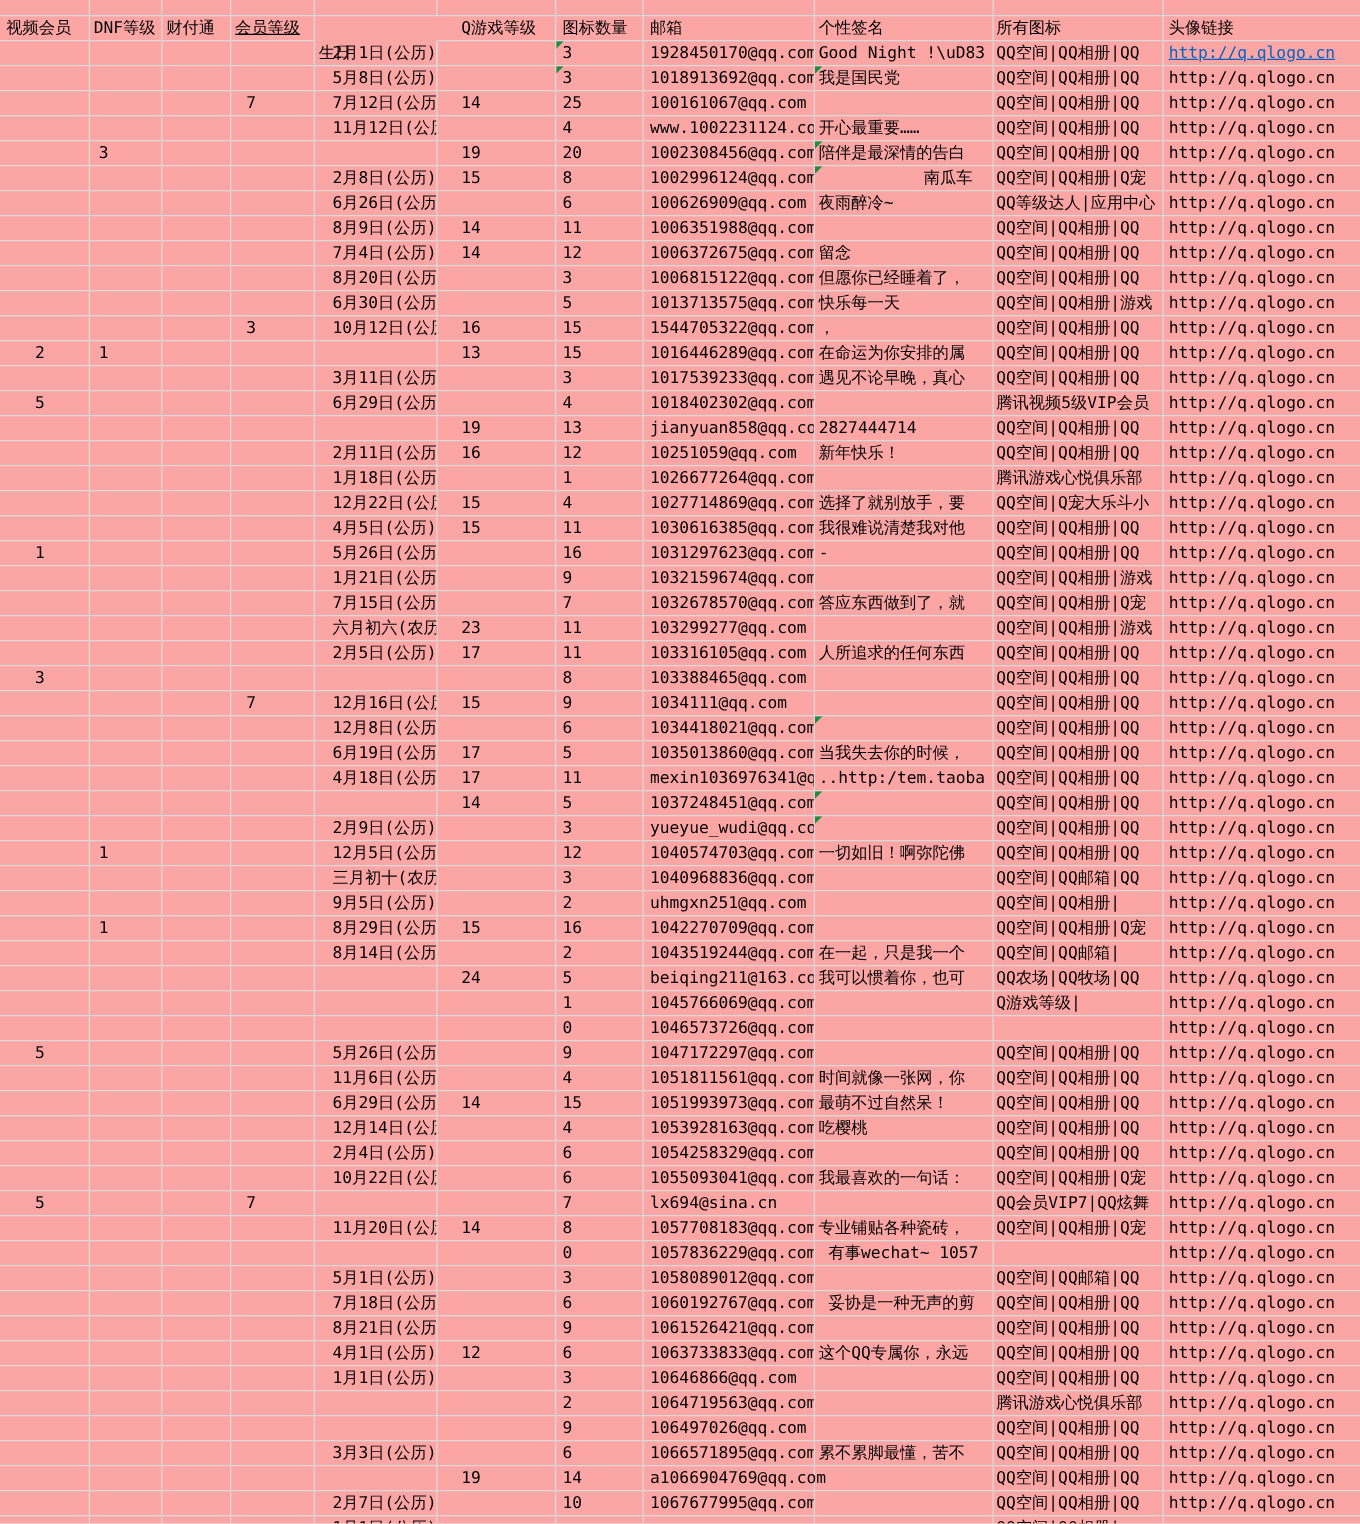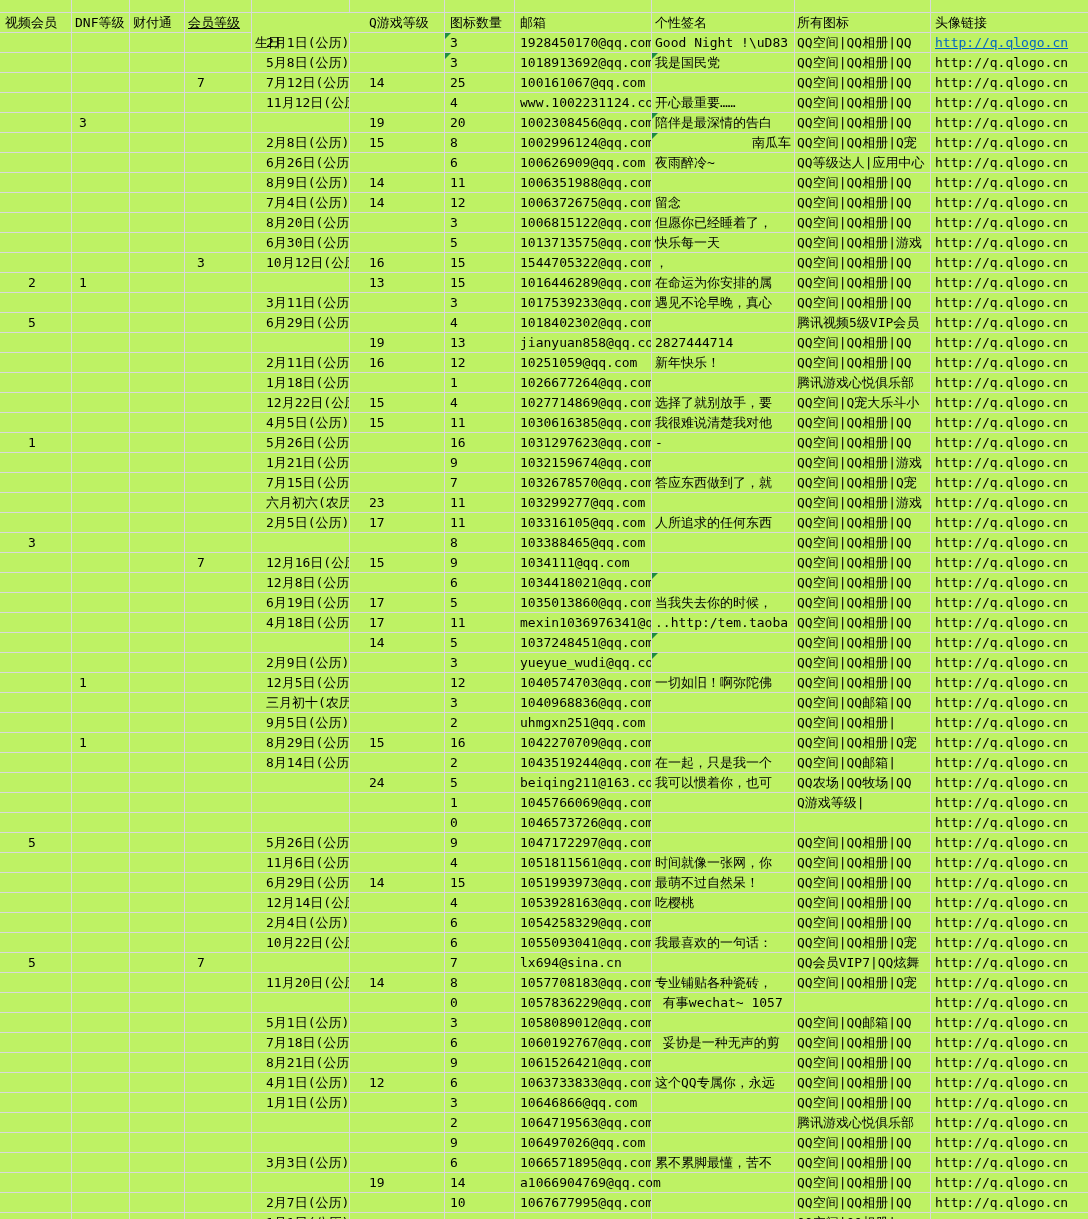--- a/index.html
+++ b/index.html
@@ -1,19 +1,19 @@
 <!DOCTYPE html>
 <html style="--grid: #d9d9d9; --link: #0563c1; --tri: #1e8e3e;"><head>
 <meta charset="utf-8">
 <style>
   html,body{margin:0;padding:0;background:#ffffff;}
   #sheet{
     position:relative;
     width:1088px;height:1219px;
-    overflow:hidden;background:#bef264;
+    overflow:hidden;background:#fca5a5;
     font-family:"DejaVu Sans Mono","Liberation Mono",monospace;
     font-size:13px;color:#000;
     cursor:cell;
   }
   .row{display:flex;height:20px;line-height:20px;}
   .row.spacer{height:13px;}
   .row.partial{height:6px;}
   .cell{
     box-sizing:border-box;position:relative;height:100%;
     border-right:1px solid var(--grid,#d9d9d9);
@@ -32,21 +32,21 @@
   .c6{width:70px;padding-left:5px;}
   .c7{width:137px;padding-left:5px;}
   .c8{width:143px;padding-left:3px;}
   .c9{width:136px;padding-left:2px;}
   .c10{width:157px;padding-left:4px;border-right:none;}
   
   .hdr.c0{padding-left:5px;}
   .hdr.c1{padding-left:3px;}
   .hdr.c3{padding-left:3px;text-decoration:underline;}
   .hdr.c4{padding-left:3px;margin-top:20px;}
-  .sig-right{text-align:right;padding-right:3px;}
+  .sig-right{text-align:right;padding-right:16px;}
   .link{color:var(--link,#0563c1);text-decoration:underline;}
   .tri::before{
     content:"";position:absolute;top:0;left:0;z-index:3;
     border-top:6px solid var(--tri,#1e8e3e);
     border-right:6px solid transparent;
   }
 </style>
 </head>
 <body>
 

